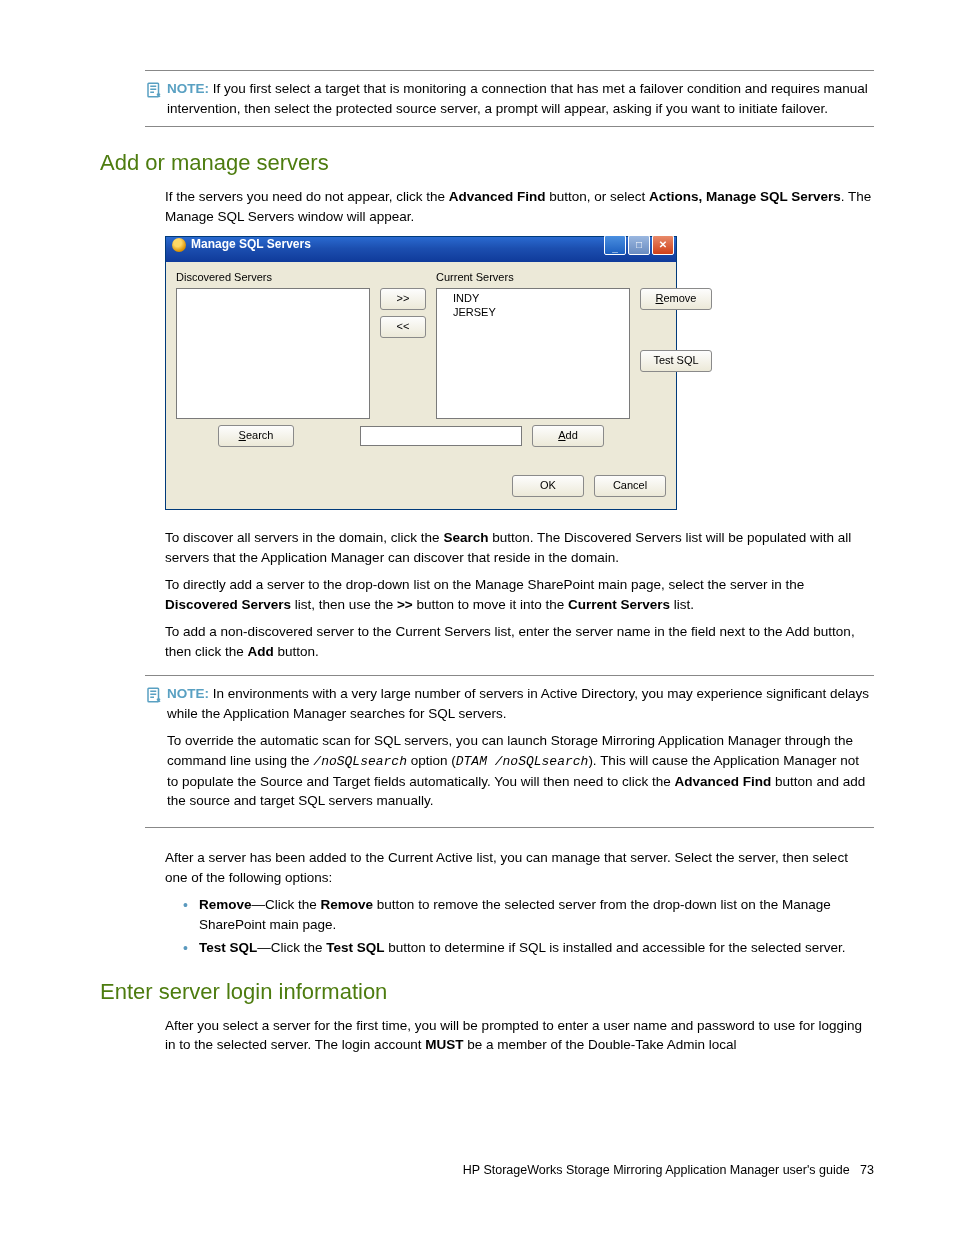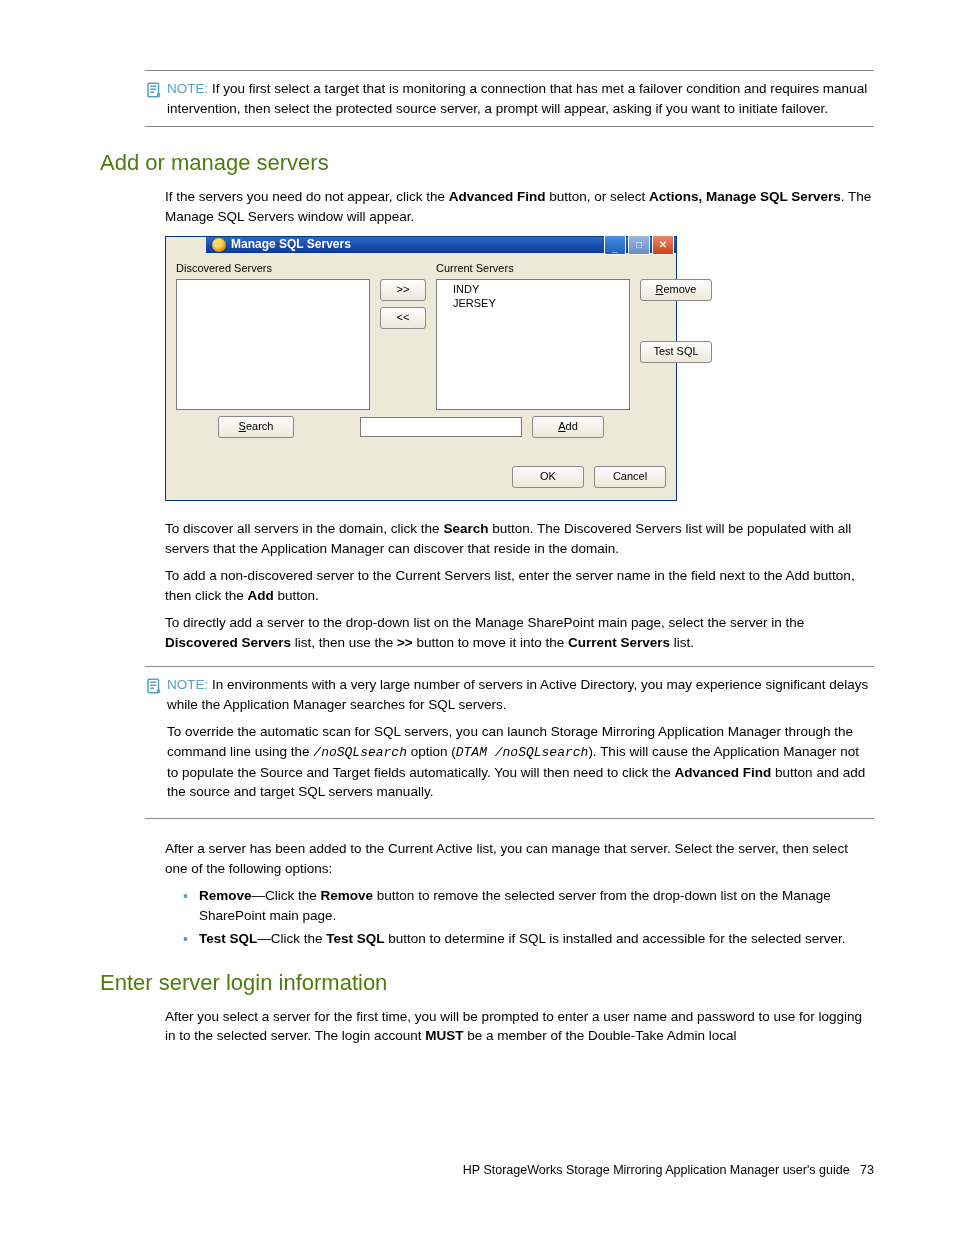--- a/index.html
+++ b/index.html
@@ -24,21 +24,21 @@
   }
   .note-icon {
     flex: 0 0 22px;
     color: #59a0c2;
     font-size: 16px;
     padding-top: 2px;
   }
   .note-text { flex: 1; }
   .note-label {
     color: #59a0c2;
-    font-weight: normal;
+    font-weight: bold;
     margin-top: 24px;
   }
   h2.section {
     color: #4d7c0f;
     font-weight: normal;
     font-size: 22px;
     margin: 18px 0 8px 0;
   }
   .indent { margin-left: 65px; }
   p { margin: 8px 0; }
@@ -74,24 +74,23 @@
     font-family: Tahoma, Arial, sans-serif;
     font-size: 11px;
     background: #ece9d8;
   }
   .titlebar {
     background: linear-gradient(to bottom, #2a6ad0 0%, #1c4fb0 45%, #0f3a9a 100%);
     color: #fff;
     height: 16px;
     display: flex;
     align-items: center;
-    padding: 0 2px 0 6px;
+    padding: 0 2px 9px 6px;
     font-weight: bold;
     font-size: 12px;
-    margin-left: 40px;
   }
   .titlebar .app-icon {
     width: 14px; height: 14px;
     background: radial-gradient(circle at 40% 35%, #ffd966 30%, #d98f00 70%);
     border-radius: 50%;
     margin-right: 5px;
   }
   .titlebar .title-text { flex: 1; }
   .win-btns { display: flex; gap: 2px; }
   .win-btn {
@@ -235,24 +234,24 @@
       <div class="xp-btn">Cancel</div>
     </div>
   </div>
 </div>
 
 <div class="indent">
   <p>
     <span>To discover all servers in the domain, click the </span><span class="bold">Search</span><span> button. The Discovered Servers list will be populated with all servers that the Application Manager can discover that reside in the domain.</span>
   </p>
   <p>
+    <span>To directly add a server to the drop-down list on the Manage SharePoint main page, select the server in the </span><span class="bold">Discovered Servers</span><span> list, then use the </span><span class="bold">&gt;&gt;</span><span> button to move it into the </span><span class="bold">Current Servers</span><span> list.</span>
+  </p>
+  <p>
     <span>To add a non-discovered server to the Current Servers list, enter the server name in the field next to the Add button, then click the </span><span class="bold">Add</span><span> button.</span>
-  </p>
-  <p>
-    <span>To directly add a server to the drop-down list on the Manage SharePoint main page, select the server in the </span><span class="bold">Discovered Servers</span><span> list, then use the </span><span class="bold">&gt;&gt;</span><span> button to move it into the </span><span class="bold">Current Servers</span><span> list.</span>
   </p>
 </div>
 
 <div class="note-block" style="margin-top:14px">
   <div class="note-icon">
     <svg width="18" height="18" viewBox="0 0 24 24" fill="none" stroke="#59a0c2" stroke-width="2">
       <rect x="4" y="3" width="14" height="18" rx="1"></rect>
       <path d="M7 7h8M7 11h8M7 15h5"></path>
       <path d="M16 17l4 4M20 17l-4 4" stroke="#59a0c2"></path>
     </svg>

